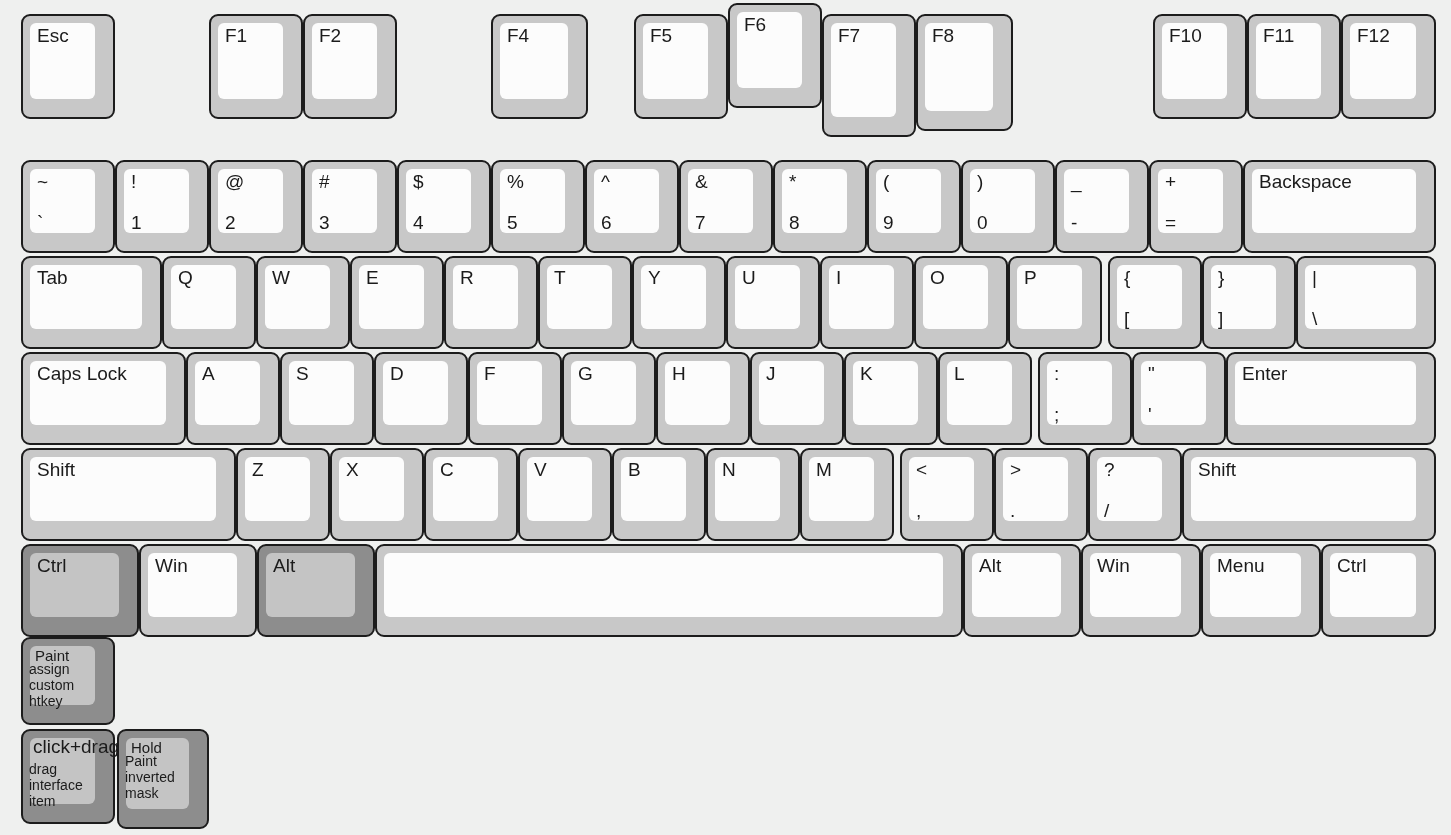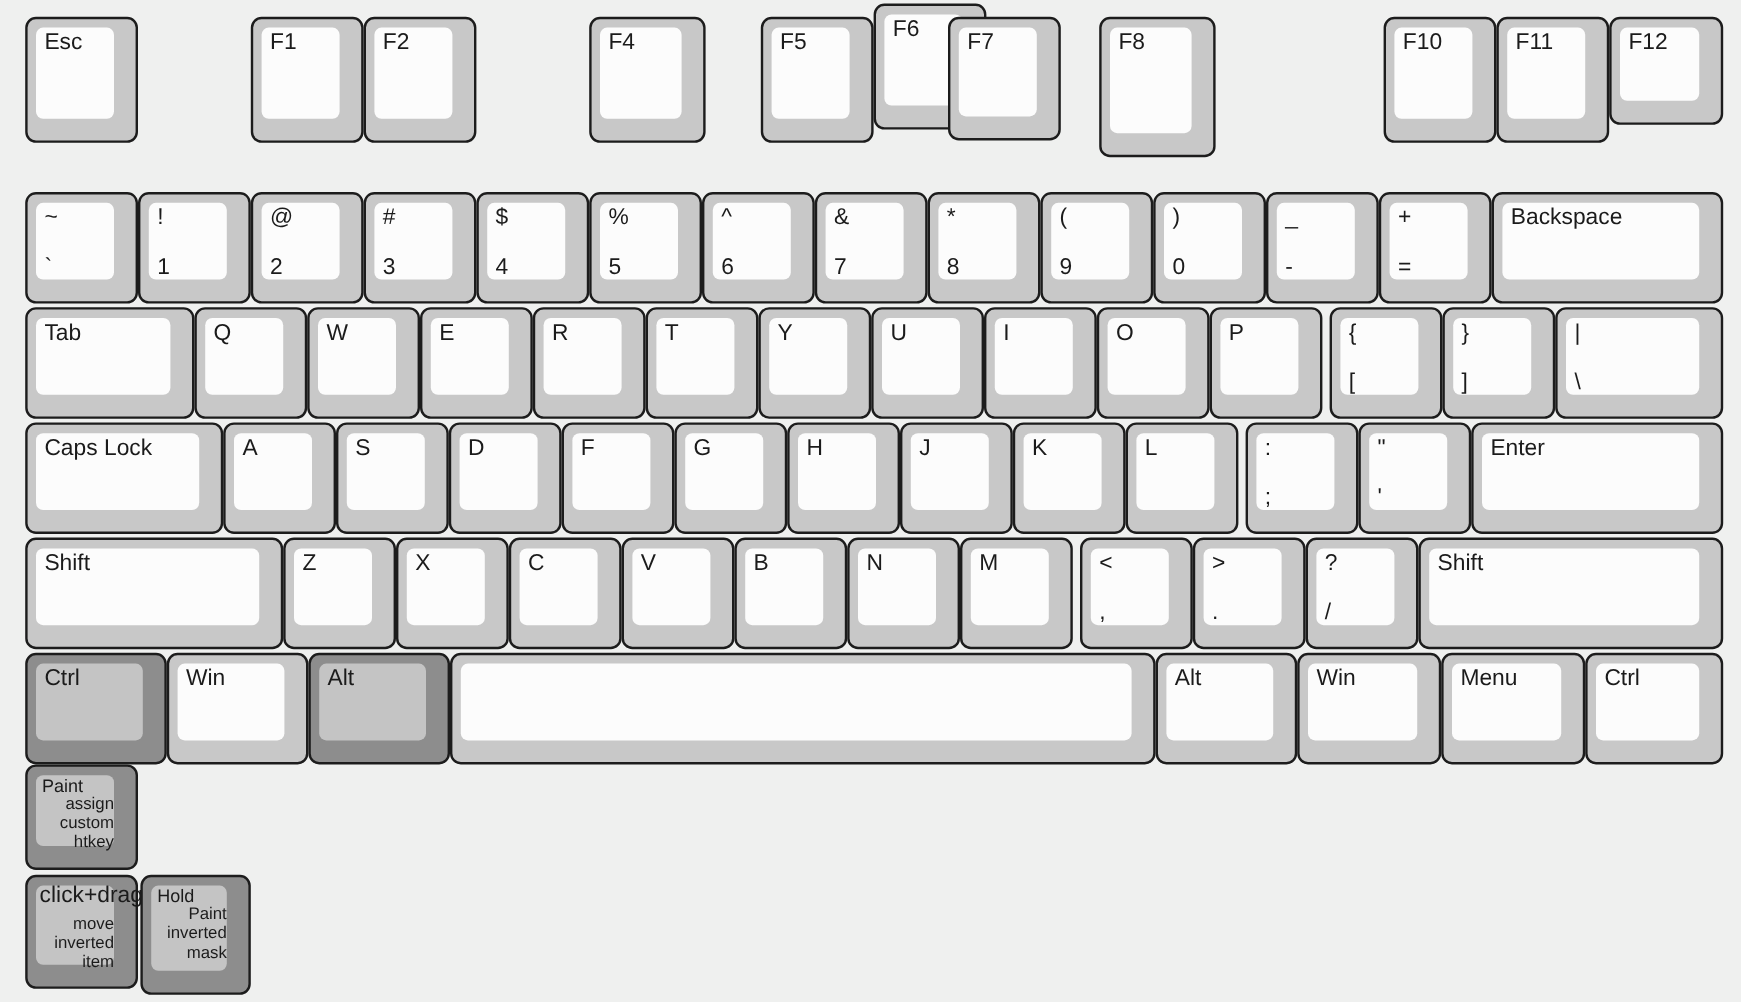--- a/index.html
+++ b/index.html
@@ -47,21 +47,21 @@
     white-space:nowrap;
   }
 
   
   .key.macro .lbl{ font-size:15px; top:6px; left:12px; }
   .key.macro.big .lbl{ font-size:19px; top:5px; left:10px;text-align:center; }
   .key.macro .desc{
     position:absolute;
     left:6px; right:18px;
     top:22px;
-    text-align:right;
+    text-align:left;
     font-size:14px;
     line-height:16px;
     color:#1b1b1b;
   }
   .key.macro.big .desc{ top:30px; }
   .key.macro .lbl{ z-index:2; }
 </style>
 </head>
 <body>
 
@@ -83,37 +83,37 @@
       <div class="lbl">F4</div>
     </div>
     <div class="key" style="left: 634px; top: 14px; width: 94px; height: 105px;">
       <div class="face"></div>
       <div class="lbl">F5</div>
     </div>
     <div class="key" style="left: 728px; top: 3px; width: 94px; height: 105px; text-align: center;">
       <div class="face"></div>
       <div class="lbl">F6</div>
     </div>
-    <div class="key" style="left: 790px; top: 14px; width: 94px; height: 103px;">
+    <div class="key" style="left: 822px; top: 14px; width: 94px; height: 123px;">
       <div class="face"></div>
       <div class="lbl">F7</div>
     </div>
     <div class="key" style="left: 916px; top: 14px; width: 97px; height: 117px;">
       <div class="face"></div>
       <div class="lbl">F8</div>
     </div>
     <div class="key" style="left: 1153px; top: 14px; width: 94px; height: 105px;">
       <div class="face"></div>
       <div class="lbl">F10</div>
     </div>
     <div class="key" style="left: 1247px; top: 14px; width: 94px; height: 105px;">
       <div class="face"></div>
       <div class="lbl">F11</div>
     </div>
-    <div class="key" style="left: 1341px; top: 14px; width: 95px; height: 90px;">
+    <div class="key" style="left: 1341px; top: 14px; width: 95px; height: 105px;">
       <div class="face"></div>
       <div class="lbl">F12</div>
     </div>
     <div class="key" style="left: 21px; top: 160px; width: 94px; height: 93px;">
       <div class="face"></div>
       <div class="lbl">~</div>
       <div class="sub">`</div>
     </div>
     <div class="key" style="left: 115px; top: 160px; width: 94px; height: 93px;">
       <div class="face"></div>
@@ -375,20 +375,20 @@
       <div class="lbl">Ctrl</div>
     </div>
     <div class="key hl macro" style="left: 21px; top: 637px; width: 94px; height: 88px;">
       <div class="face"></div>
       <div class="lbl">Paint</div>
       <div class="desc">assign custom htkey</div>
     </div>
     <div class="key hl macro big" style="left: 21px; top: 729px; width: 94px; height: 95px;">
       <div class="face"></div>
       <div class="lbl">click+drag</div>
-      <div class="desc">move inverted item</div>
+      <div class="desc">drag interface item</div>
     </div>
     <div class="key hl macro" style="left: 117px; top: 729px; width: 92px; height: 100px;">
       <div class="face"></div>
       <div class="lbl">Hold</div>
       <div class="desc">Paint inverted mask</div>
     </div>
   </div>
 
 </body></html>

